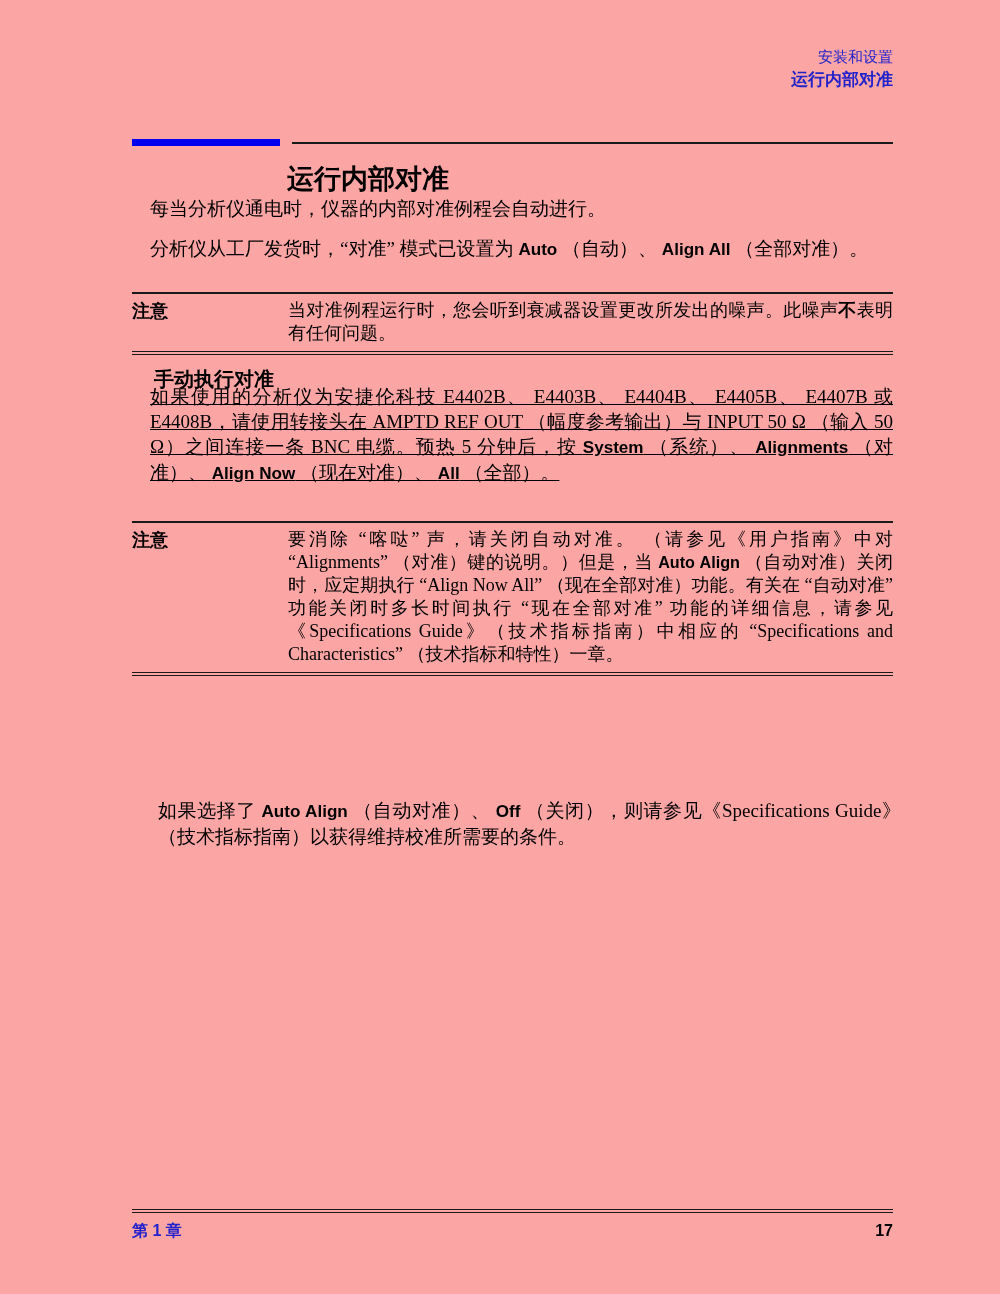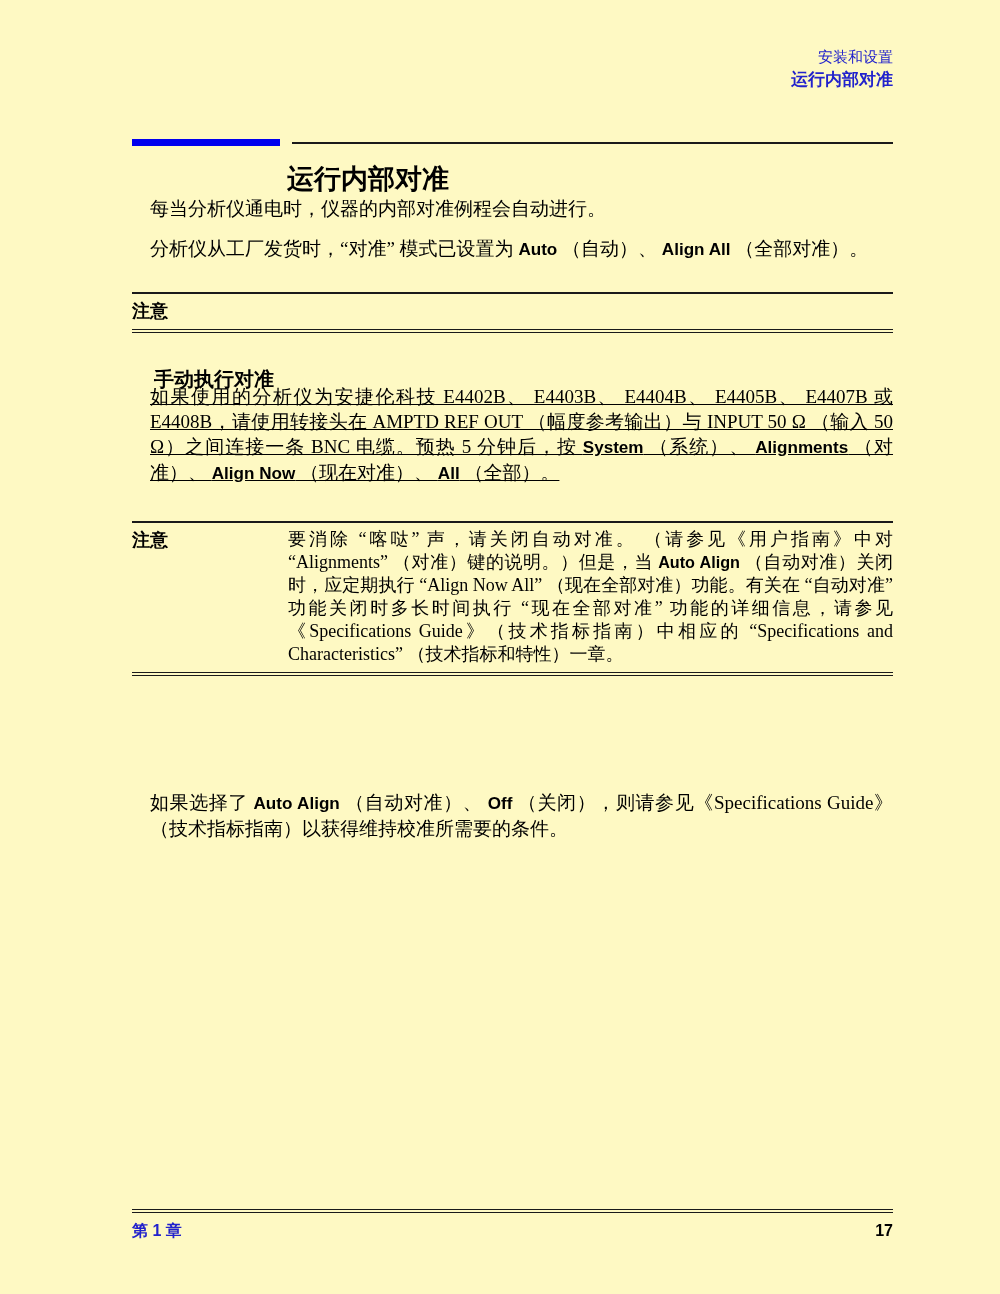--- a/index.html
+++ b/index.html
@@ -5,21 +5,21 @@
   :root{
     --blue-text:#2222CC;
     --blue-bar:#0000EE;
     --rule-color:#1a1a1a;
     --text-color:#000000;
   }
   html,body{margin:0;padding:0;background:#ffffff;}
   .page{
     position:relative;
     width:1000px;height:1294px;
-    background:#fef9c3;
+    background:#fca5a5;
     overflow:hidden;
     font-family:"Liberation Serif","DejaVu Serif",serif;
     color:var(--text-color);
   }
   
   .header{
     position:absolute;top:46px;right:107px;
     text-align:right;color:var(--blue-text);
     font-family:"Liberation Sans","DejaVu Sans",sans-serif;
   }
@@ -98,40 +98,43 @@
 
   <h1 class="page-title" style="margin:0;">运行内部对准</h1>
 
   <p class="body-par p2" style="margin:0;"><span>分析仪从工厂发货时，“对准” 模式已设置为 </span><span class="rt-b rt-s">Auto</span><span> （自动）、 </span><span class="rt-b rt-s">Align All</span><span> （全部对准）。</span></p>
   <p class="body-par p1" style="margin:0;"><span>每当分析仪通电时，仪器的内部对准例程会自动进行。</span></p>
 
   <div class="note-block note1">
     <div class="rule-single"></div>
     <div class="note-row">
       <div class="note-label">注意</div>
+      <div class="note-body">
+        <div class="note-par"><span>当对准例程运行时，您会听到衰减器设置更改所发出的噪声。此噪声</span><span class="rt-b">不</span><span>表明有任何问题。</span></div>
+      </div>
     </div>
     <div class="rule-double"></div>
   </div>
 
   <h2 class="section-heading" style="margin:4px;">手动执行对准</h2>
 
   <p class="body-par p3" style="margin:0;"><span>如果使用的分析仪为安捷伦科技 E4402B、 E4403B、 E4404B、 E4405B、 E4407B 或 E4408B，请使用转接头在 AMPTD REF OUT （幅度参考输出）与 INPUT 50 Ω （输入 50 Ω）之间连接一条 BNC 电缆。预热 5 分钟后，按 </span><span class="rt-b rt-s">System</span><span> （系统）、 </span><span class="rt-b rt-s">Alignments</span><span> （对准）、 </span><span class="rt-b rt-s">Align Now</span><span> （现在对准）、 </span><span class="rt-b rt-s">All</span><span> （全部）。</span></p>
 
   <div class="note-block note2">
     <div class="rule-single"></div>
     <div class="note-row">
       <div class="note-label">注意</div>
       <div class="note-body">
         <div class="note-par"><span>要消除 “喀哒” 声，请关闭自动对准。 （请参见《用户指南》中对 “Alignments” （对准）键的说明。）但是，当 </span><span class="rt-b rt-s">Auto Align</span><span> （自动对准）关闭时，应定期执行 “Align Now All” （现在全部对准）功能。有关在 “自动对准” 功能关闭时多长时间执行 “现在全部对准” 功能的详细信息，请参见《Specifications Guide》（技术指标指南）中相应的 “Specifications and Characteristics” （技术指标和特性）一章。</span></div>
       </div>
     </div>
     <div class="rule-double"></div>
   </div>
 
-  <p class="body-par p4" style="margin:0;"><span>如果选择了 </span><span class="rt-b rt-s">Auto Align</span><span> （自动对准）、 </span><span class="rt-b rt-s">Off</span><span> （关闭），则请参见《Specifications Guide》（技术指标指南）以获得维持校准所需要的条件。</span></p>
+  <p class="body-par p4" style="margin:8px;"><span>如果选择了 </span><span class="rt-b rt-s">Auto Align</span><span> （自动对准）、 </span><span class="rt-b rt-s">Off</span><span> （关闭），则请参见《Specifications Guide》（技术指标指南）以获得维持校准所需要的条件。</span></p>
 
   <div class="footer">
     <div class="rule-double"></div>
     <div class="footer-row">
       <span class="footer-chapter">第 1 章</span>
       <span class="footer-page">17</span>
     </div>
   </div>
 
 </div>

